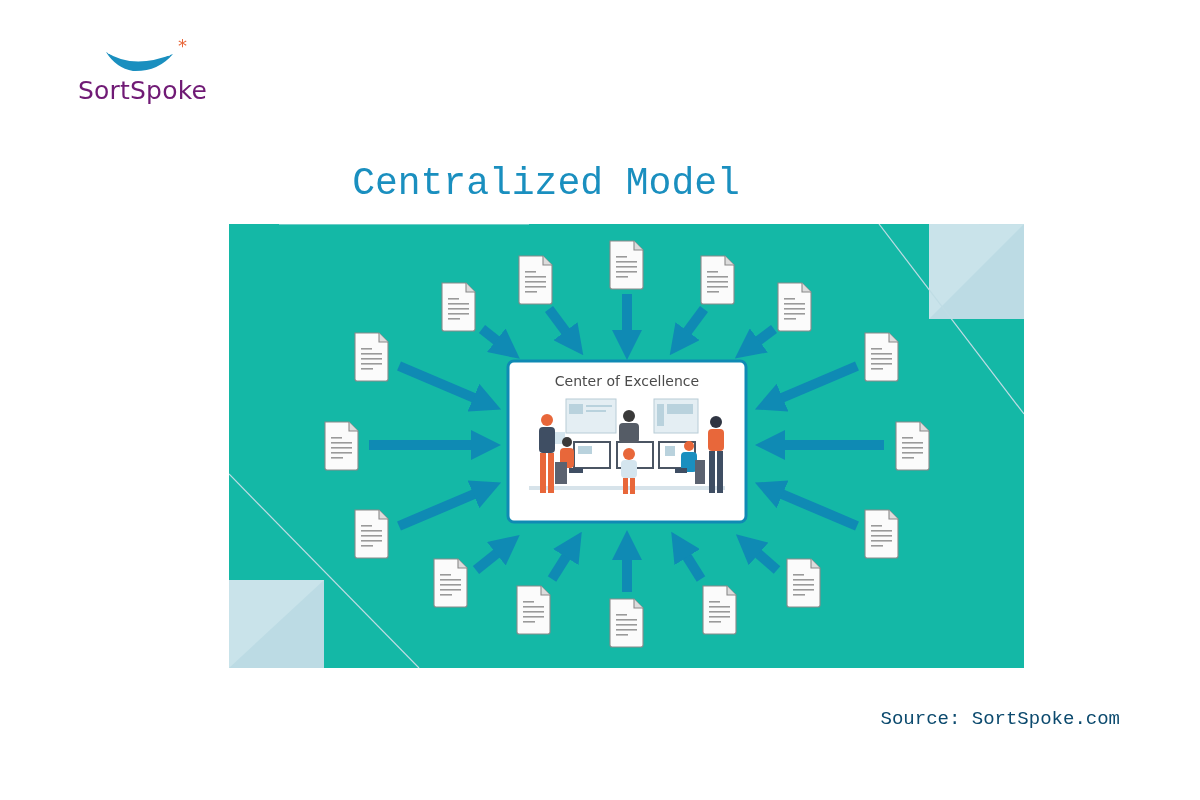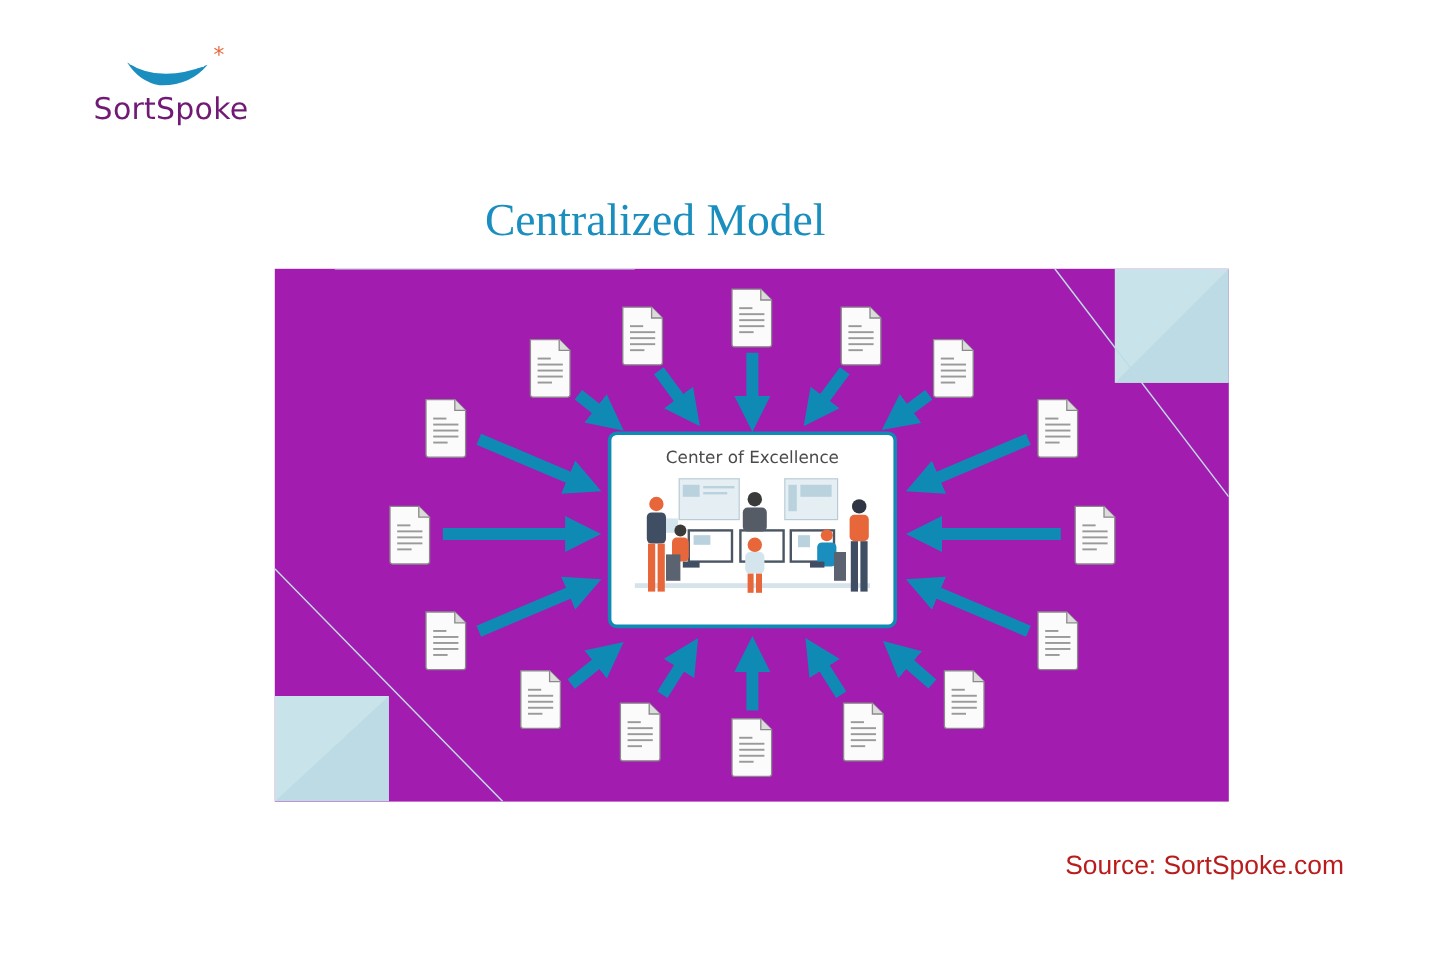--- a/index.html
+++ b/index.html
@@ -2,25 +2,25 @@
 <html><head>
 <meta charset="utf-8">
 <style>
   html, body { margin:0; padding:0; }
   body { width:1200px; height:800px; background:#ffffff; position:relative; overflow:hidden;
          font-family:"DejaVu Sans", sans-serif; }
   .logo { position:absolute; left:78px; top:38px; width:160px; height:75px; }
   .logo-text { position:absolute; left:0; top:38px; font-family:"DejaVu Sans", sans-serif;
                font-size:25px; color:#701a75; letter-spacing:0.2px; font-weight:500; }
   .title { position:absolute; left:0; width:1092px; top:162px; text-align:center;
-           font-family:Liberation Serif, serif; font-size:38px; color:#1a8fbf; font-weight:500; }
-  .panel { position:absolute; left:229px; top:224px; width:795px; height:444px; background:#a21caf; overflow:hidden; }
+           font-family:Liberation Mono, monospace; font-size:38px; color:#1a8fbf; font-weight:500; }
+  .panel { position:absolute; left:229px; top:224px; width:795px; height:444px; background:#14b8a6; overflow:hidden; }
   .panel svg { position:absolute; left:0; top:0; }
-  .source { position:absolute; right:80px; top:708px; font-family:Liberation Sans, sans-serif;
-            font-size:22px; color:#b91c1c; }
+  .source { position:absolute; right:80px; top:708px; font-family:Liberation Mono, monospace;
+            font-size:19px; color:#0c4a6e; }
 </style>
 </head>
 <body>
 
 <div class="logo">
   <svg width="160" height="40" viewBox="0 0 160 40" style="position:absolute;left:0;top:0;">
     <path d="M28 14 Q55 32 95 16 Q80 34 55 33 Q38 30 28 14 Z" fill="#1a8fbf"></path>
     <path d="M30 15 Q55 24 92 17" stroke="#ffffff" stroke-width="1.2" fill="none"></path>
     <text x="100" y="14" font-family="DejaVu Sans, sans-serif" font-size="18" fill="#e8673a">*</text>
   </svg>

